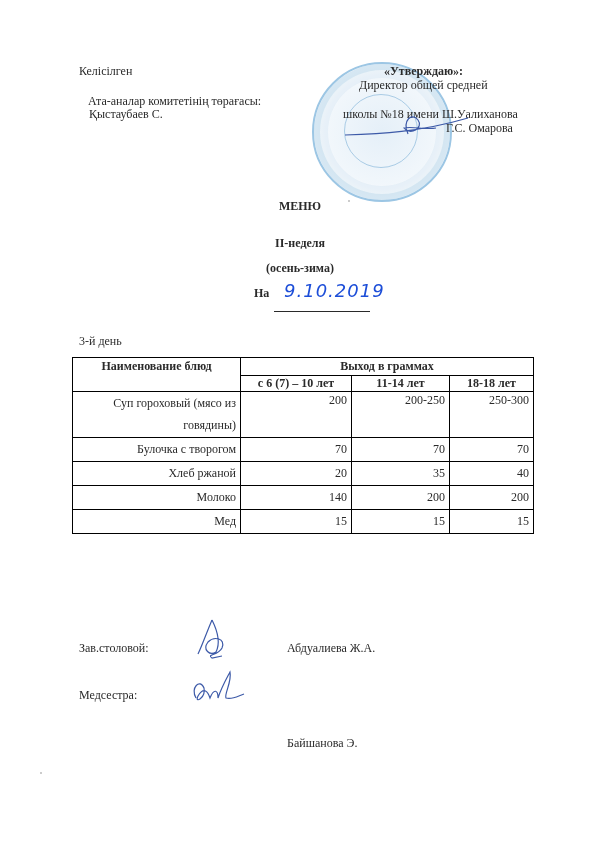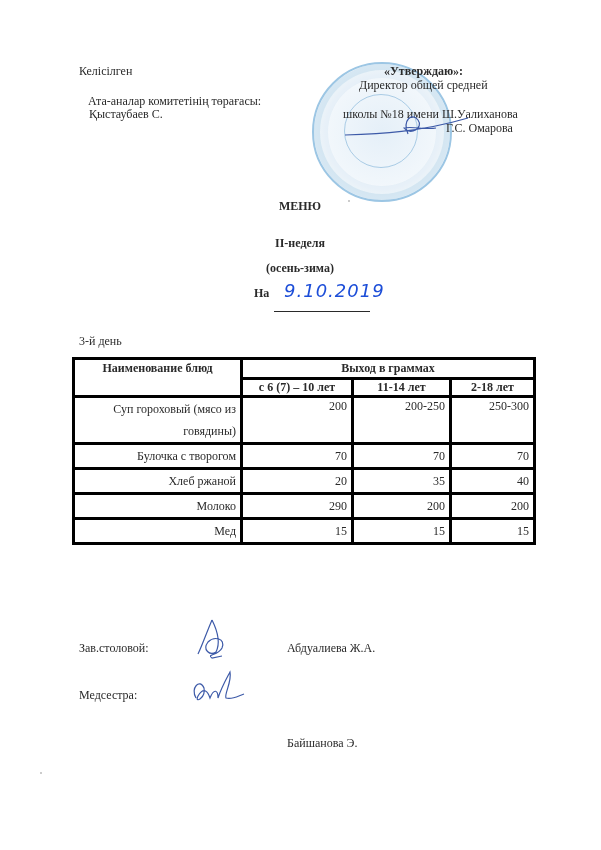--- a/index.html
+++ b/index.html
@@ -23,21 +23,21 @@
       position: absolute; left: 274px; top: 295px; width: 96px; border-bottom: 1px solid #2a2a2a; height: 16px;
     }
     .date-hand {
       position: absolute; left: 284px; top: 280px; font-family: "DejaVu Sans", sans-serif; font-style: italic;
       color: #1d4ed8; font-size: 18px; letter-spacing: 1px;
     }
     table.menu {
       position: absolute; left: 72px; top: 357px; width: 461px; border-collapse: collapse; table-layout: fixed;
     }
     table.menu td, table.menu th {
-      border: 3px solid #000000; padding: 0 4px; font-size: 12px; vertical-align: top; line-height: 22px;
+      border: 1px solid #000000; padding: 0 4px; font-size: 12px; vertical-align: top; line-height: 22px;
     }
     table.menu th { font-weight: bold; text-align: center; }
     table.menu td.num { text-align: right; }
     table.menu td.name { text-align: right; }
     .dot { position: absolute; width: 2px; height: 2px; background: #bbb; border-radius: 50%; }
   </style>
 </head>
 <body>
 
 <div class="stamp">
@@ -73,21 +73,21 @@
       <col style="width:84px">
   </colgroup>
   <tbody>
       <tr style="height:18px;">
     <th rowspan="2" style="vertical-align:top; line-height:17px;">Наименование блюд</th>
     <th colspan="3" style="line-height:17px;">Выход в граммах</th>
   </tr>
   <tr style="height:16px;">
     <th style="line-height:15px;">с 6 (7) – 10 лет</th>
     <th style="line-height:15px;">11-14 лет</th>
-    <th style="line-height:15px;">2-18 лет</th>
+    <th style="line-height:15px;">18-18 лет</th>
   </tr>
   <tr style="height:46px;">
     <td class="name" style="white-space:normal;">Суп гороховый (мясо  из говядины)</td>
     <td class="num" style="line-height:16px;">200</td>
     <td class="num" style="line-height:16px;">200-250</td>
     <td class="num" style="line-height:16px;">250-300</td>
   </tr>
   <tr style="height:24px;">
     <td class="name">Булочка с творогом</td>
     <td class="num">70</td>
@@ -95,21 +95,21 @@
     <td class="num">70</td>
   </tr>
   <tr style="height:24px;">
     <td class="name">Хлеб ржаной</td>
     <td class="num">20</td>
     <td class="num">35</td>
     <td class="num">40</td>
   </tr>
   <tr style="height:24px;">
     <td class="name">Молоко</td>
-    <td class="num">290</td>
+    <td class="num">140</td>
     <td class="num">200</td>
     <td class="num">200</td>
   </tr>
   <tr style="height:24px;">
     <td class="name">Мед</td>
     <td class="num">15</td>
     <td class="num">15</td>
     <td class="num">15</td>
   </tr>
 </tbody>

